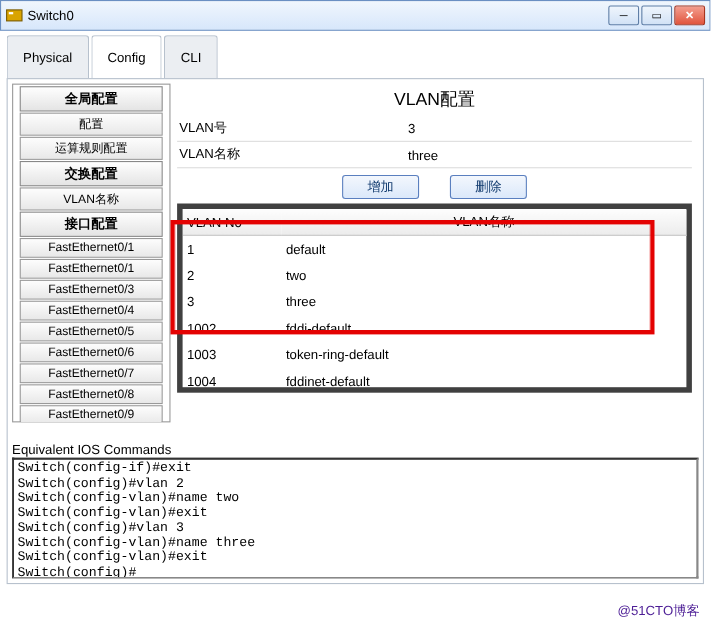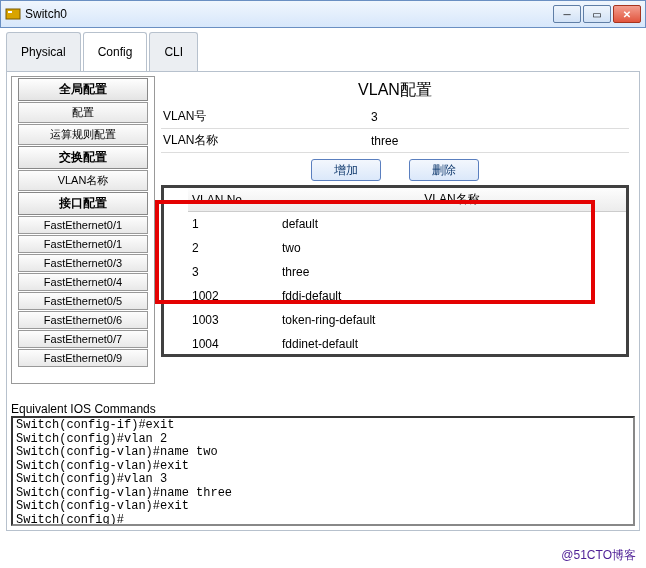--- a/index.html
+++ b/index.html
@@ -27,21 +27,21 @@
 .sb-item { background: linear-gradient(#fdfdfd,#e8e8e8); border: 1px solid #999; margin: 1px 6px; text-align: center; font-size: 11px; padding: 2px 0; }
 
 .content { flex: 1; padding: 0 6px; position: relative; }
 .content h3 { text-align: center; font-size: 16px; font-weight: normal; margin: 4px 0; }
 .row { display: flex; border-bottom: 1px solid #ddd; align-items: center; height: 24px; font-size: 12px; }
 .row .label { width: 210px; padding-left: 2px; }
 .row .val { flex: 1; }
 .btnrow { display: flex; justify-content: center; gap: 28px; margin: 6px 0 4px; }
 .pushbtn { width: 70px; height: 22px; border: 1px solid #5a7fbf; background: linear-gradient(#f3f7fd,#dbe8fa); color: #103a6e; font-size: 12px; border-radius: 3px; text-align: center; line-height: 20px; }
 
-.tablewrap { border: 3px solid #404040; height: 172px; overflow-y: auto; position: relative; font-size: 12px; padding-left: 24px; }
+.tablewrap { border: 5px solid #404040; height: 172px; overflow-y: auto; position: relative; font-size: 12px; }
 .tablewrap table { width: 100%; border-collapse: collapse; }
 .tablewrap th { background: linear-gradient(#fdfdfd,#ececec); border-bottom: 1px solid #ccc; padding: 3px 4px; text-align: left; font-weight: normal; }
 .tablewrap td { padding: 5px 4px; }
 .highlight-box { position: absolute; border: 4px solid #e40202; pointer-events: none; }
 
 .ios-label { font-size: 12px; margin-top: 18px; }
 .iosbox { border: 2px inset #888; height: 110px; overflow-y: scroll; background: #fff; font-family: "Courier New", monospace; font-size: 12px; padding: 1px 3px; white-space: pre; line-height: 13.5px; }
 
 .watermark { position: absolute; right: 10px; bottom: 4px; font-size: 12px; color: #4c1d95; }
 </style>
@@ -76,20 +76,21 @@
     <div class="sb-group">交换配置</div>
     <div class="sb-item">VLAN名称</div>
     <div class="sb-group">接口配置</div>
     <div class="sb-item">FastEthernet0/1</div>
     <div class="sb-item">FastEthernet0/1</div>
     <div class="sb-item">FastEthernet0/3</div>
     <div class="sb-item">FastEthernet0/4</div>
     <div class="sb-item">FastEthernet0/5</div>
     <div class="sb-item">FastEthernet0/6</div>
     <div class="sb-item">FastEthernet0/7</div>
+    <div class="sb-item">FastEthernet0/8</div>
     <div class="sb-item">FastEthernet0/9</div>
 
   </div>
 
   <div class="content">
     <h3>VLAN配置</h3>
     <div class="row">
       <div class="label">VLAN号</div>
       <div class="val">3</div>
     </div>

